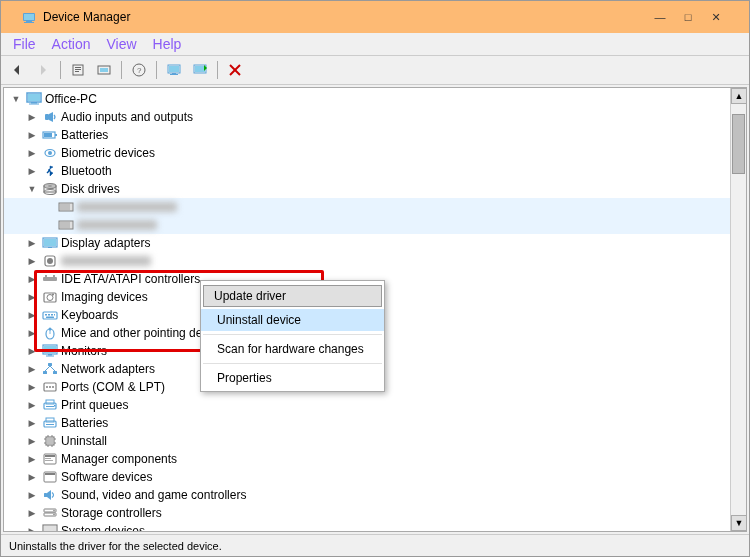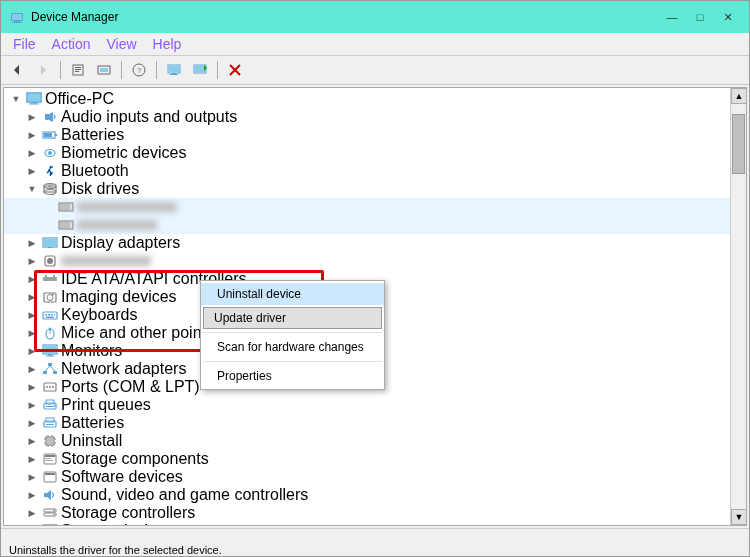--- a/index.html
+++ b/index.html
@@ -1,20 +1,20 @@
 <!DOCTYPE html>
 <html><head>
   <meta charset="utf-8">
   <style>
     * { margin: 0; padding: 0; box-sizing: border-box; }
     body { width: 750px; height: 557px; font-family: 'Segoe UI', Arial, sans-serif; font-size: 12px; background: #f0f0f0; overflow: hidden; }
 
     .window { width: 750px; height: 557px; background: #f0f0f0; border: 1px solid #999; display: flex; flex-direction: column; }
 
-    .title-bar { background: #5eead4; display: flex; align-items: center; padding: 6px 8px; border-bottom: none; height: 32px; }
+    .title-bar { background: #fdba74; display: flex; align-items: center; padding: 6px 20px; border-bottom: none; height: 32px; }
     .title-bar-icon { width: 16px; height: 16px; margin-right: 6px; }
     .title-bar-title { flex: 1; font-size: 12px; font-weight: normal; color: #000; }
     .title-bar-controls { display: flex; gap: 2px; }
     .title-bar-btn { width: 26px; height: 20px; background: transparent; border: none; cursor: pointer; font-size: 11px; display: flex; align-items: center; justify-content: center; color: #333; }
 
     .menu-bar { display: flex; padding: 0 4px; height: 22px; align-items: center; background: #f0f0f0; }
     .menu-item { padding: 2px 8px; font-size: 14px; cursor: pointer; color: #8b5cf6; }
 
     .toolbar { display: flex; align-items: center; padding: 3px 4px; height: 30px; border-top: 1px solid #ccc; border-bottom: 1px solid #ccc; background: #f0f0f0; gap: 2px; }
     .toolbar-btn { width: 24px; height: 22px; background: transparent; border: 1px solid transparent; cursor: pointer; display: flex; align-items: center; justify-content: center; font-size: 14px; color: #333; }
@@ -40,26 +40,26 @@
     
     .context-menu { position: absolute; left: 196px; top: 192px; background: #fff; border: 1px solid #aaa; box-shadow: 2px 2px 6px rgba(0,0,0,0.3); z-index: 100; width: 185px; padding: 2px 0; }
     .context-menu-item { padding: 4px 16px; cursor: pointer; font-size: 12px; }
     .context-menu-item.highlighted { background: #cce8ff; color: #000; }
     .context-menu-item.bold { font-weight: normal; }
     .context-menu-separator { height: 1px; background: #e0e0e0; margin: 3px 2px; }
 
     
     .highlight-box { position: absolute; left: 30px; top: 182px; width: 290px; height: 82px; border: 3px solid #e00000; border-radius: 2px; z-index: 50; pointer-events: none; }
 
-    .status-bar { height: 28px; background: #f0f0f0; border-top: 1px solid #ccc; display: flex; align-items: flex-end; padding: 0 8px; font-size: 11px; color: #000; }
+    .status-bar { height: 22px; background: #f0f0f0; border-top: 1px solid #ccc; display: flex; align-items: center; padding: 0 8px; font-size: 11px; color: #000; }
 
     
     .icon-computer { color: #5ba3d9; }
 
-    .tree-label { font-size: 16px; }
+    .tree-label { font-size: 12px; }
 
     
     .blurred { filter: blur(3px); display: inline-block; background: #c0c0c0; border-radius: 2px; }
   </style>
 </head>
 <body>
 
 <div class="window">
 
   <div class="title-bar">
@@ -402,21 +402,21 @@
       <div class="tree-item indent1">
         <span class="expand-btn">▶</span>
         <span class="node-icon">
           <svg width="16" height="16" viewBox="0 0 16 16">
             <rect x="2" y="3" width="12" height="10" fill="none" stroke="#808080" stroke-width="1" rx="1"></rect>
             <rect x="3" y="4" width="10" height="2" fill="#808080"></rect>
             <rect x="3" y="7" width="6" height="1" fill="#aaa"></rect>
             <rect x="3" y="9" width="8" height="1" fill="#aaa"></rect>
           </svg>
         </span>
-        <span class="tree-label">Storage components</span>
+        <span class="tree-label">Manager components</span>
       </div>
 
       <div class="tree-item indent1">
         <span class="expand-btn">▶</span>
         <span class="node-icon">
           <svg width="16" height="16" viewBox="0 0 16 16">
             <rect x="2" y="3" width="12" height="10" fill="none" stroke="#808080" stroke-width="1" rx="1"></rect>
             <rect x="3" y="4" width="10" height="2" fill="#808080"></rect>
           </svg>
         </span>
@@ -456,25 +456,25 @@
             <rect x="2" y="3" width="12" height="8" fill="#e0e0e0"></rect>
             <rect x="6" y="12" width="4" height="2" fill="#808080"></rect>
           </svg>
         </span>
         <span class="tree-label">System devices</span>
       </div>
 
       <div class="highlight-box"></div>
 
       <div class="context-menu">
+        <div class="context-menu-item" style="background: #e0e0e0; border: 1px solid #999; margin: 2px; padding: 3px 10px;">
+          <span>Update driver</span>
+        </div>
         <div class="context-menu-item highlighted">
           <span>Uninstall device</span>
-        </div>
-        <div class="context-menu-item" style="background: #e0e0e0; border: 1px solid #999; margin: 2px; padding: 3px 10px;">
-          <span>Update driver</span>
         </div>
         <div class="context-menu-separator"></div>
         <div class="context-menu-item">
           <span>Scan for hardware changes</span>
         </div>
         <div class="context-menu-separator"></div>
         <div class="context-menu-item bold">
           <span>Properties</span>
         </div>
       </div>

